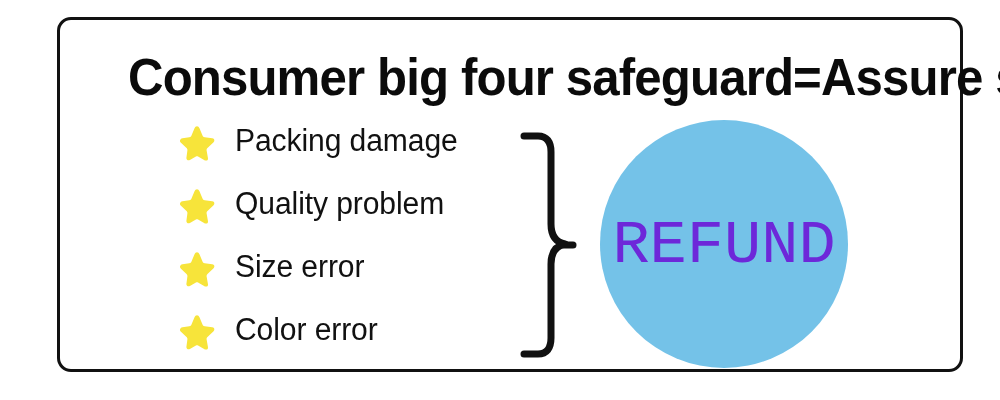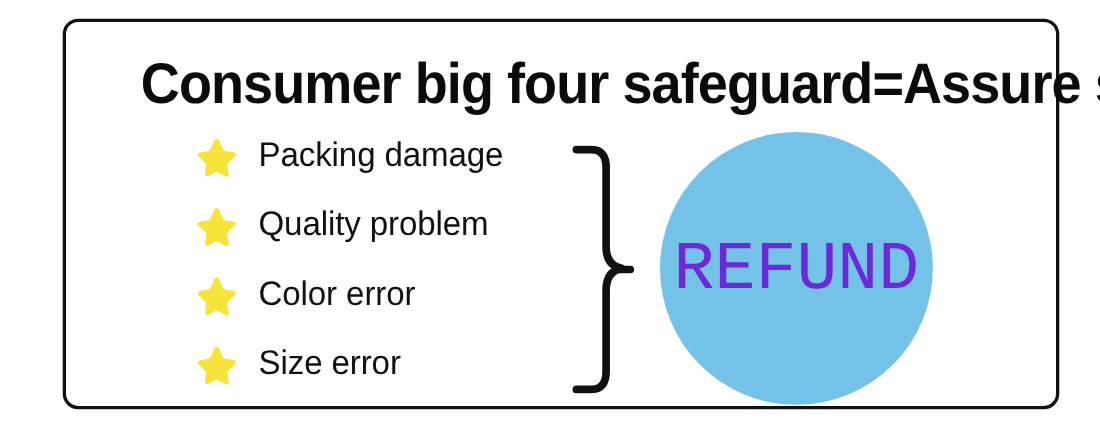--- a/index.html
+++ b/index.html
@@ -167,37 +167,37 @@
                    L90 37.6 C94.5 38.3 96.5 41.1 95.4 44.8 C94.9 46.6 93.7 48 92.2 49.4
                    L77.6 63.2 C75.6 65.1 74.8 67.3 75.3 70 L78.8 89.5
                    C79.6 94 77.2 96.7 73.3 96.3 C71.6 96.1 70.1 95.3 68.6 94.5
                    L52.8 85.5 C50.9 84.4 49.1 84.4 47.2 85.5 L31.4 94.5
                    C27.4 96.8 24.1 95.7 22.6 92.2 C21.9 90.5 22 88.8 22.4 86.9
                    L24.7 70 C25.2 67.3 24.4 65.1 22.4 63.2 L7.8 49.4
                    C4.5 46.3 4.4 42.9 7 40.1 C8.2 38.8 9.9 38.1 11.8 37.8
                    L29.8 34.7 C32.6 34.3 34.4 32.6 35.5 30 L43.5 11.5
                    C45 8 47 6 50 6 Z" fill="#F7E43A"></path>
         </svg>
+        <span class="reason-label">Size error</span>
+      </div>
+
+      <div class="reason-row">
+        <svg class="star-icon" viewBox="0 0 100 100">
+          <path d="M50 6 C53 6 55 8 56.5 11.5 L64.5 30 C65.6 32.6 67.4 34.3 70.2 34.7
+                   L90 37.6 C94.5 38.3 96.5 41.1 95.4 44.8 C94.9 46.6 93.7 48 92.2 49.4
+                   L77.6 63.2 C75.6 65.1 74.8 67.3 75.3 70 L78.8 89.5
+                   C79.6 94 77.2 96.7 73.3 96.3 C71.6 96.1 70.1 95.3 68.6 94.5
+                   L52.8 85.5 C50.9 84.4 49.1 84.4 47.2 85.5 L31.4 94.5
+                   C27.4 96.8 24.1 95.7 22.6 92.2 C21.9 90.5 22 88.8 22.4 86.9
+                   L24.7 70 C25.2 67.3 24.4 65.1 22.4 63.2 L7.8 49.4
+                   C4.5 46.3 4.4 42.9 7 40.1 C8.2 38.8 9.9 38.1 11.8 37.8
+                   L29.8 34.7 C32.6 34.3 34.4 32.6 35.5 30 L43.5 11.5
+                   C45 8 47 6 50 6 Z" fill="#F7E43A"></path>
+        </svg>
         <span class="reason-label">Color error</span>
-      </div>
-
-      <div class="reason-row">
-        <svg class="star-icon" viewBox="0 0 100 100">
-          <path d="M50 6 C53 6 55 8 56.5 11.5 L64.5 30 C65.6 32.6 67.4 34.3 70.2 34.7
-                   L90 37.6 C94.5 38.3 96.5 41.1 95.4 44.8 C94.9 46.6 93.7 48 92.2 49.4
-                   L77.6 63.2 C75.6 65.1 74.8 67.3 75.3 70 L78.8 89.5
-                   C79.6 94 77.2 96.7 73.3 96.3 C71.6 96.1 70.1 95.3 68.6 94.5
-                   L52.8 85.5 C50.9 84.4 49.1 84.4 47.2 85.5 L31.4 94.5
-                   C27.4 96.8 24.1 95.7 22.6 92.2 C21.9 90.5 22 88.8 22.4 86.9
-                   L24.7 70 C25.2 67.3 24.4 65.1 22.4 63.2 L7.8 49.4
-                   C4.5 46.3 4.4 42.9 7 40.1 C8.2 38.8 9.9 38.1 11.8 37.8
-                   L29.8 34.7 C32.6 34.3 34.4 32.6 35.5 30 L43.5 11.5
-                   C45 8 47 6 50 6 Z" fill="#F7E43A"></path>
-        </svg>
-        <span class="reason-label">Size error</span>
       </div>
 
     </div>
 
     <svg id="brace" viewBox="0 0 70 226">
       <path d="M12 4
                L26 4
                C35 4 39 10 39 20
                L39 92
                C39 103 43 110 53 112

